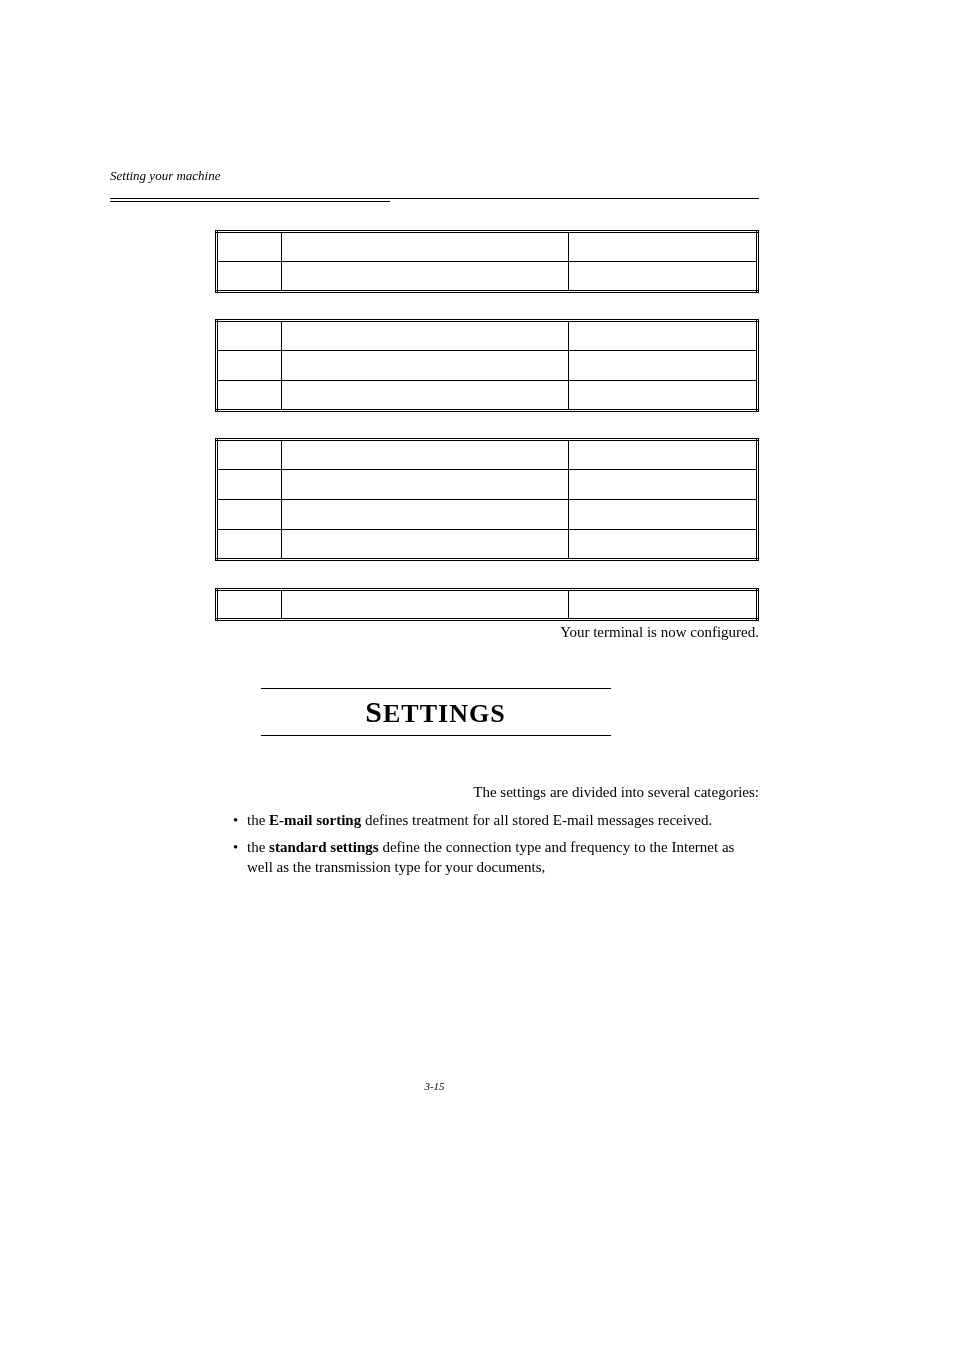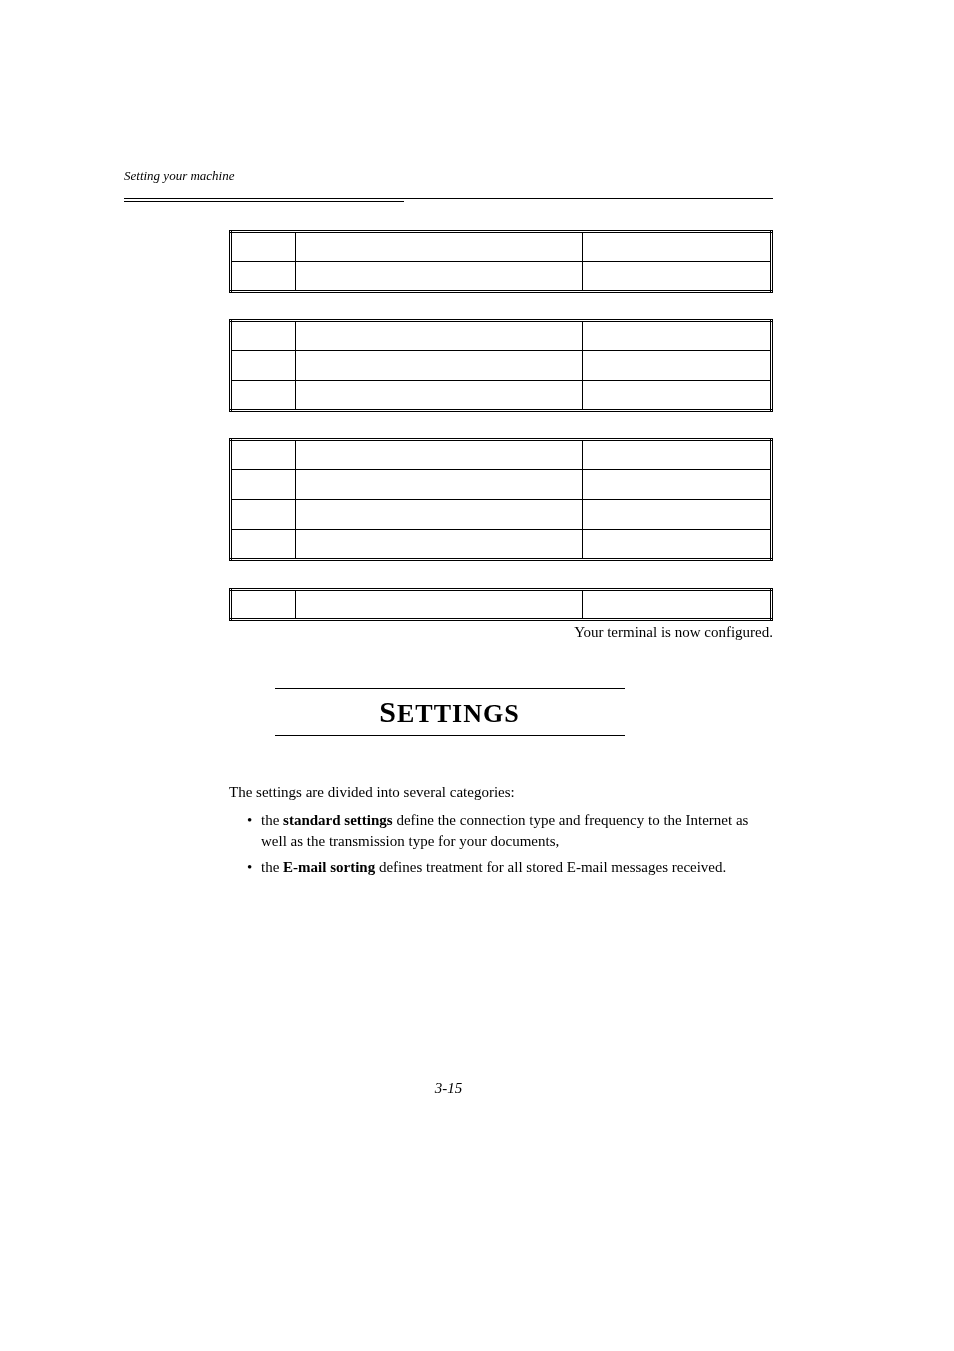--- a/index.html
+++ b/index.html
@@ -1,17 +1,17 @@
 <!DOCTYPE html>
 <html><head>
 <meta charset="utf-8">
 <style>
   * { box-sizing: border-box; margin: 0; padding: 0; }
   html, body { width: 954px; height: 1351px; background: #ffffff; font-family: "Times New Roman", Times, serif; color: #000; }
-  .page { position: relative; width: 869px; height: 1351px; margin-left: 14px; }
+  .page { position: relative; width: 869px; height: 1351px; }
   .header-area { position: absolute; top: 168px; left: 110px; right: 110px; }
   .header-label { font-size: 13px; font-style: italic; }
   .header-rule-full { border-top: 1px solid #000; position: absolute; left: 110px; right: 110px; top: 198px; }
   .header-rule-short { border-top: 1px solid #000; position: absolute; left: 110px; width: 280px; top: 201px; }
 
   .tables-wrap { position: absolute; left: 215px; right: 110px; top: 230px; }
 
   table.cfg { width: 100%; border-collapse: collapse; border: 3px double #000; margin-bottom: 26px; }
   table.cfg td { border: 1px solid #000; height: 30px; }
   table.cfg td.c1 { width: 12%; }
@@ -25,27 +25,27 @@
   table.single td.c2 { width: 53%; }
   table.single td.c3 { width: 35%; }
   .configured { font-size: 15px; margin-top: 3px; text-align: right; }
 
   .settings-wrap { position: absolute; left: 112px; right: 110px; top: 688px; text-align: center; }
   .settings-rule { width: 350px; margin: 0 auto; border-top: 1px solid #000; }
   .settings-title { font-size: 26px; font-weight: bold; letter-spacing: 1px; padding: 6px 0; }
   .settings-title .big { font-size: 30px; }
 
   .body-text { position: absolute; left: 215px; right: 110px; top: 782px; font-size: 15px; line-height: 1.35; }
-  .intro { margin-bottom: 8px; }
+  .intro { margin-bottom: 8px; text-align: right; }
   ul.bullets { list-style: none; padding-left: 18px; }
   ul.bullets li { position: relative; padding-left: 14px; margin-bottom: 6px; }
   ul.bullets li::before { content: "•"; position: absolute; left: 0; top: 0; }
   .b { font-weight: bold; }
 
-  .pagenum { position: absolute; left: 0; right: 0; top: 1080px; text-align: center; font-style: italic; font-size: 15px; }
+  .pagenum { position: absolute; left: 0; right: 0; top: 1080px; text-align: center; font-style: italic; font-size: 11px; }
 </style>
 </head>
 <body>
 
 <div class="page">
 
   <div class="header-area">
     <div class="header-label">Setting your machine</div>
   </div>
   <div class="header-rule-full"></div>
@@ -129,22 +129,22 @@
     <div class="settings-title">
       <span class="big">S</span><span>ETTINGS</span>
     </div>
     <div class="settings-rule"></div>
   </div>
 
   <div class="body-text">
     <div class="intro">The settings are divided into several categories:</div>
     <ul class="bullets">
       <li>
-        <span>the </span><span class="b">standard settings</span><span> define the connection type and frequency to the Internet as well as the transmission type for your documents,</span>
+        <span>the  </span><span class="b">E-mail sorting</span><span> defines treatment for all stored E-mail messages received.</span>
       </li>
       <li>
-        <span>the  </span><span class="b">E-mail sorting</span><span> defines treatment for all stored E-mail messages received.</span>
+        <span>the </span><span class="b">standard settings</span><span> define the connection type and frequency to the Internet as well as the transmission type for your documents,</span>
       </li>
     </ul>
   </div>
 
   <div class="pagenum">3-15</div>
 </div>
 
 </body></html>

